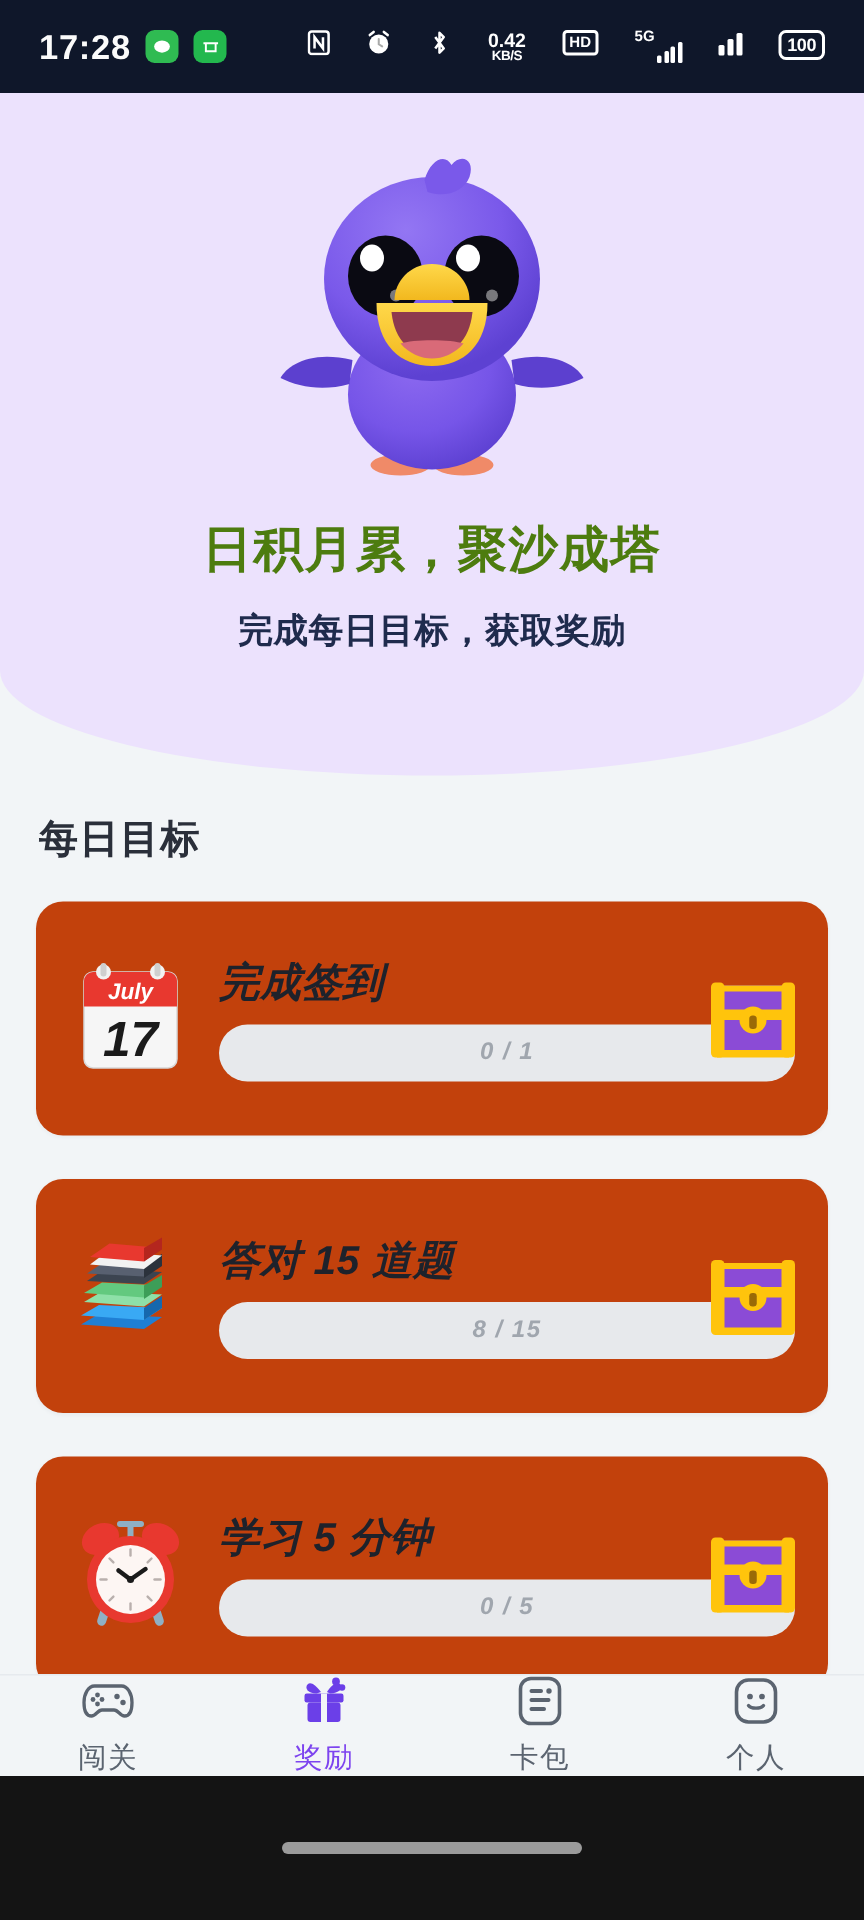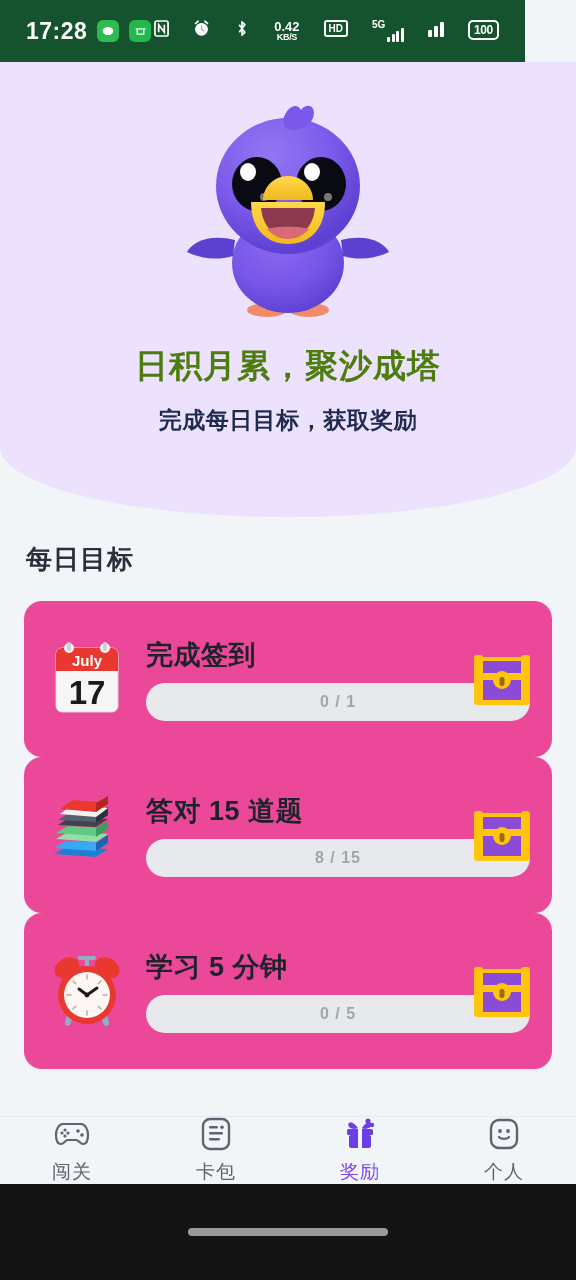--- a/index.html
+++ b/index.html
@@ -6,22 +6,22 @@
   html, body { width:576px; height:1280px; }
   body {
     font-family: "Liberation Sans", "DejaVu Sans", sans-serif;
     background:#f2f5f7;
     overflow:hidden;
     position:relative;
   }
 
   
   .statusbar{
-    position:absolute; top:0; left:0; width:525px; height:62px;
-    background:#14532d;
+    position:absolute; top:0; left:0; width:576px; height:62px;
+    background:#0f172a;
     display:flex; align-items:center;
     padding:0 26px;
     color:#ffffff;
   }
   .sb-left{ display:flex; align-items:center; gap:10px; }
   .sb-time{ font-size:23px; font-weight:600; letter-spacing:.5px; color:#fbfbfb; }
   .sb-app{
     width:22px; height:22px; border-radius:6px;
     display:flex; align-items:center; justify-content:center;
     font-size:12px; color:#fff;
@@ -84,27 +84,29 @@
   }
   .section-title{ font-size:26px; font-weight:700; color:#2a2f3a; letter-spacing:1px; }
   .countdown{
     margin-left:auto; display:flex; align-items:center; gap:8px;
     font-size:20px; color:#9aa1ab; letter-spacing:.5px;
   }
 
   
   .cards{ position:absolute; top:601px; left:0; width:576px; padding:0 24px; }
   .card{
-    background:#ec4899;
+    background:#c2410c;
     border-radius:18px;
     height:156px;
+    margin-bottom:29px;
     display:flex; align-items:center;
     padding:0 22px 0 20px;
     position:relative;
     box-shadow:0 1px 3px rgba(40,40,60,.05);
+    font-style:italic;
   }
   .card-icon{ width:86px; height:86px; flex:none; position:relative; }
   .card-body{ flex:1; margin-left:16px; position:relative; }
   .card-title{
     font-size:27px; font-weight:700; color:#1e222b;
     letter-spacing:.5px; margin-bottom:10px;
   }
   .progress{
     height:38px; background:#e7e9ec; border-radius:19px;
     display:flex; align-items:center; justify-content:center;
@@ -377,51 +379,51 @@
           <circle cx="11" cy="15" r="1.6" fill="#5b6470"></circle>
         <circle cx="8" cy="12" r="1.6" fill="#5b6470"></circle>
           <circle cx="14" cy="12" r="1.6" fill="#5b6470"></circle>
         <circle cx="24" cy="10" r="1.8" fill="#5b6470"></circle>
           <circle cx="28" cy="14" r="1.8" fill="#5b6470"></circle>
       </svg>
     </span>
     <span class="nav-label">闯关</span>
   </div>
 
-  <div class="nav-item">
-    <span class="nav-icon">
-      <svg width="30" height="34" viewBox="0 0 30 34">
-        <rect x="2" y="2" width="26" height="30" rx="7" stroke="#5b6470" stroke-width="2.4" fill="none"></rect>
-        <rect x="8" y="9" width="9" height="2.6" rx="1.3" fill="#5b6470"></rect>
-        <rect x="8" y="15" width="14" height="2.6" rx="1.3" fill="#5b6470"></rect>
-        <rect x="8" y="21" width="11" height="2.6" rx="1.3" fill="#5b6470"></rect>
-        <circle cx="21" cy="10.3" r="1.8" fill="#5b6470"></circle>
-      </svg>
-    </span>
-    <span class="nav-label">卡包</span>
-  </div>
-
   <div class="nav-item active">
     <span class="nav-icon">
       <svg width="36" height="34" viewBox="0 0 36 34">
         <path d="M16 11C12 6 9 4 7 6s0 6 6 6z" fill="#6b3fe8"></path>
         <path d="M20 11c3-5 7-7 9-5s-1 6-7 6z" fill="#6b3fe8"></path>
         <circle cx="26" cy="4" r="2.6" fill="#6b3fe8"></circle>
           <circle cx="30" cy="8" r="2.2" fill="#6b3fe8"></circle>
         <rect x="5" y="12" width="26" height="6" rx="1.5" fill="#6b3fe8"></rect>
         <rect x="7" y="18" width="22" height="13" rx="2" fill="#6b3fe8"></rect>
         <rect x="16" y="12" width="4" height="19" fill="#f2f5f7"></rect>
       </svg>
     </span>
     <span class="nav-label">奖励</span>
   </div>
 
   <div class="nav-item">
     <span class="nav-icon">
       <svg width="30" height="34" viewBox="0 0 30 34">
+        <rect x="2" y="2" width="26" height="30" rx="7" stroke="#5b6470" stroke-width="2.4" fill="none"></rect>
+        <rect x="8" y="9" width="9" height="2.6" rx="1.3" fill="#5b6470"></rect>
+        <rect x="8" y="15" width="14" height="2.6" rx="1.3" fill="#5b6470"></rect>
+        <rect x="8" y="21" width="11" height="2.6" rx="1.3" fill="#5b6470"></rect>
+        <circle cx="21" cy="10.3" r="1.8" fill="#5b6470"></circle>
+      </svg>
+    </span>
+    <span class="nav-label">卡包</span>
+  </div>
+
+  <div class="nav-item">
+    <span class="nav-icon">
+      <svg width="30" height="34" viewBox="0 0 30 34">
         <rect x="2" y="3" width="26" height="28" rx="8" stroke="#5b6470" stroke-width="2.4" fill="none"></rect>
         <circle cx="11" cy="14" r="1.9" fill="#5b6470"></circle>
           <circle cx="19" cy="14" r="1.9" fill="#5b6470"></circle>
         <path d="M10 20c1.6 2.4 8.4 2.4 10 0" stroke="#5b6470" stroke-width="2.2" fill="none" stroke-linecap="round"></path>
       </svg>
     </span>
     <span class="nav-label">个人</span>
   </div>
 </div>
 

